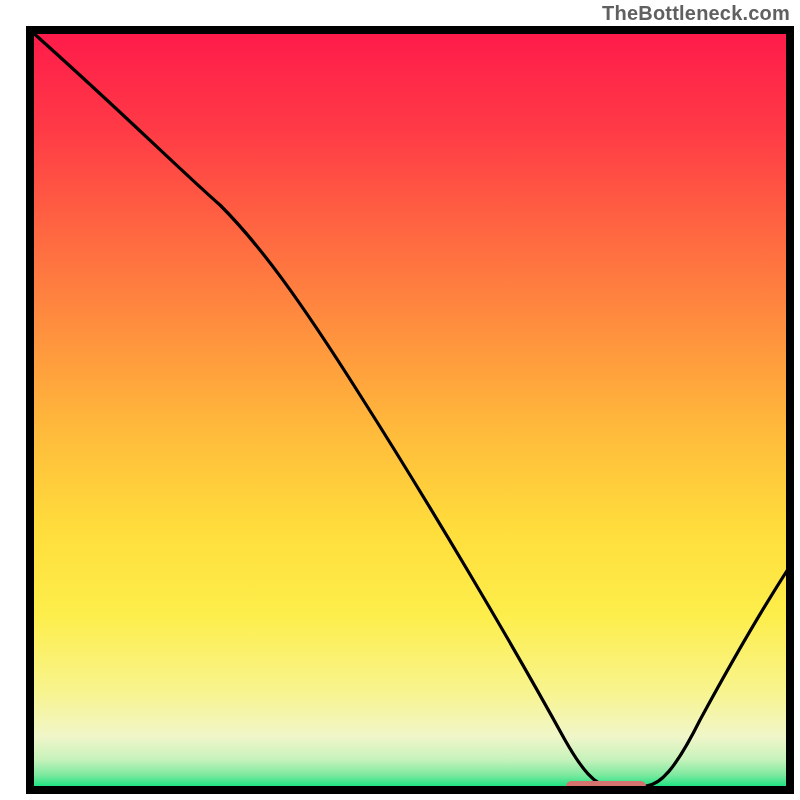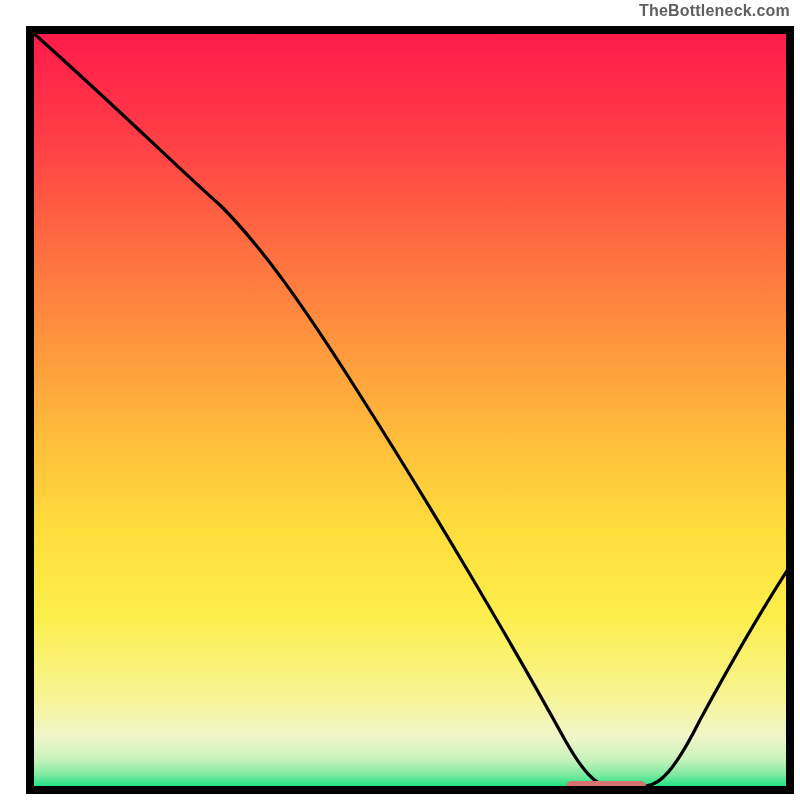--- a/index.html
+++ b/index.html
@@ -13,21 +13,21 @@
   }
   .container {
     position: relative;
     width: 800px;
     height: 800px;
   }
   .attribution {
     position: absolute;
     top: 2px;
     right: 10px;
-    font-size: 16px;
+    font-size: 20px;
     font-weight: bold;
     color: #606060;
     letter-spacing: 0.2px;
   }
   svg.chart {
     position: absolute;
     top: 0;
     left: 0;
     width: 800px;
     height: 800px;

